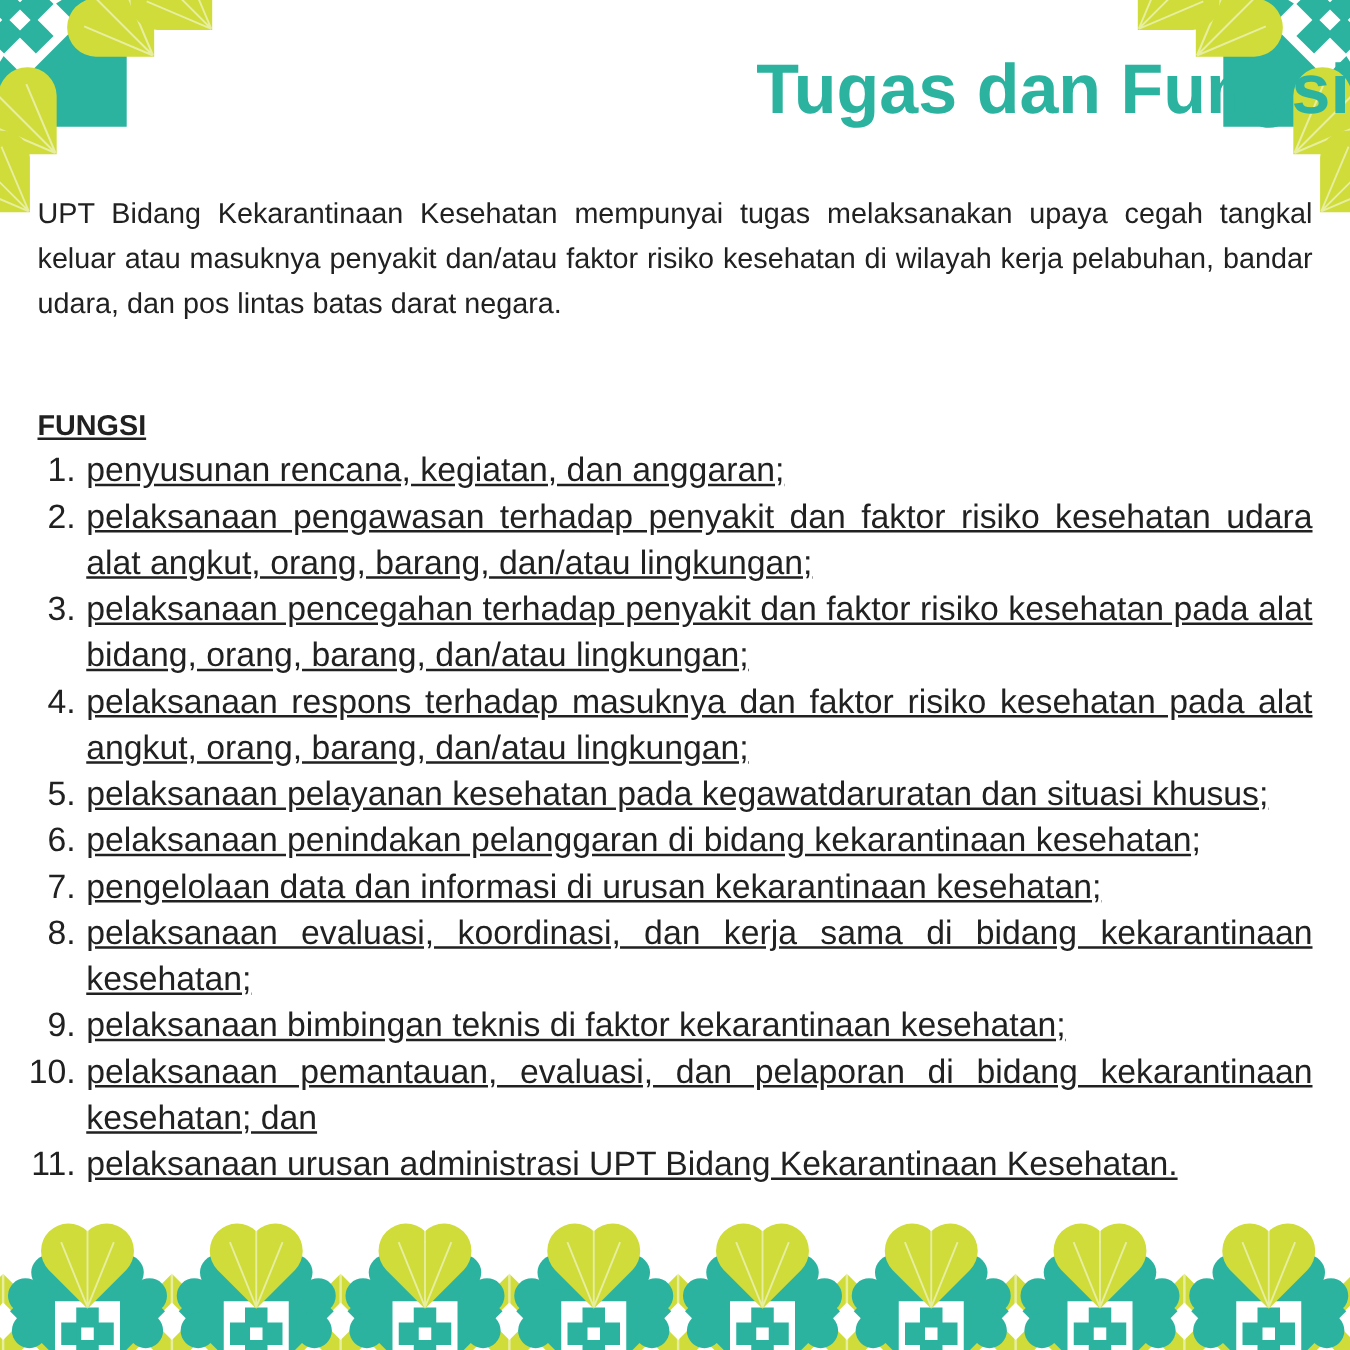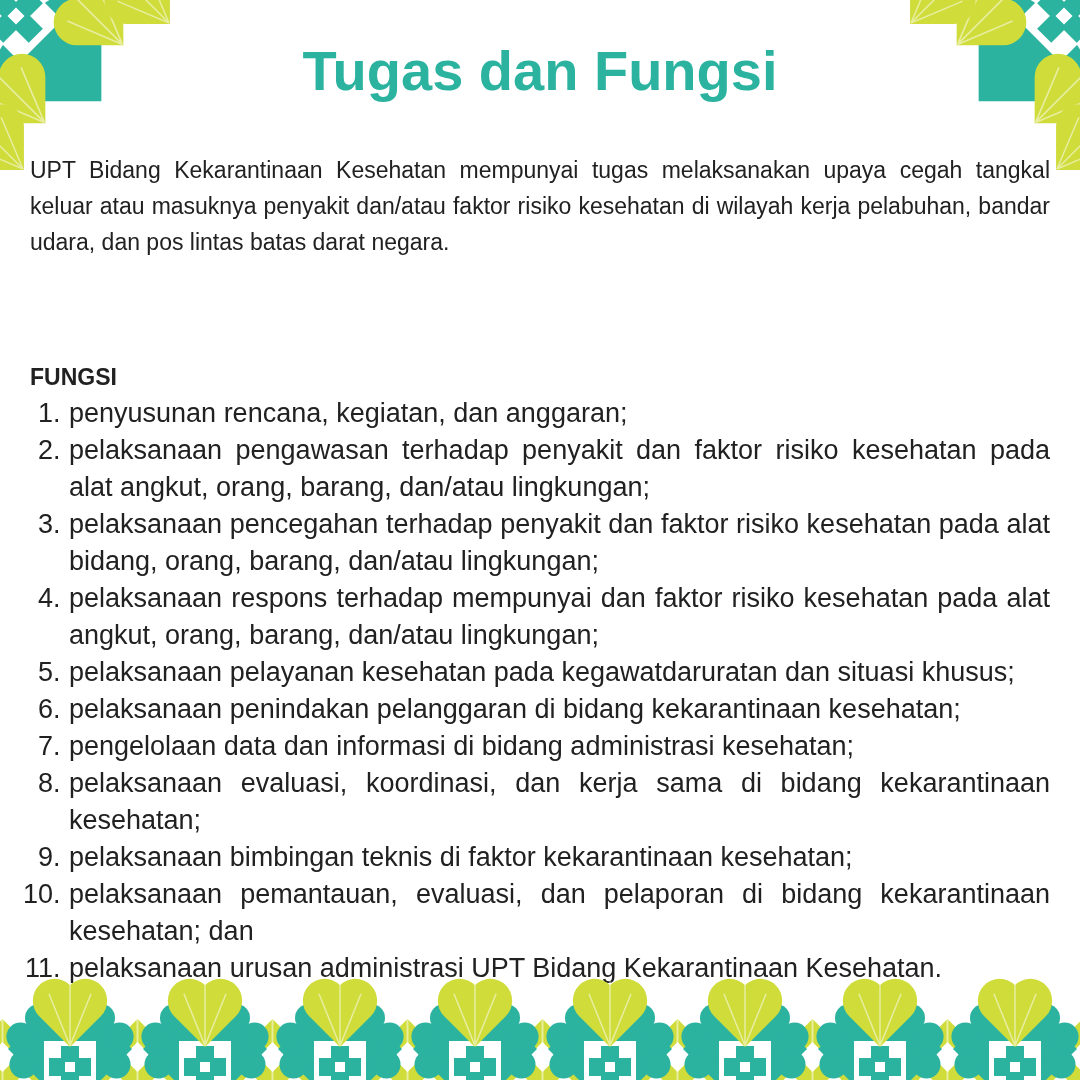--- a/index.html
+++ b/index.html
@@ -14,37 +14,37 @@
     background:var(--background);
     font-family:"Liberation Sans", sans-serif;
     color:var(--text);
     position:relative;
     overflow:hidden;
   }
   .canvas{position:absolute;inset:0;width:1080px;height:1080px;overflow:hidden;}
 
   .page-title{
     position:absolute;top:38px;left:0;right:0;
-    text-align:center;
+    text-align:right;
     font-size:56px;font-weight:700;
     color:var(--teal);
     margin:0;letter-spacing:0px;
   }
 
   .content{
     position:absolute;top:152px;left:30px;right:30px;
   }
   .section-heading{
     font-size:23px;font-weight:700;line-height:36px;margin:0;
     color:var(--text);
   }
   .tugas-body{
     margin:0;font-size:23px;line-height:36px;text-align:justify;
   }
-  .fungsi-section{margin-top:99px;}
+  .fungsi-section{margin-top:62px;text-decoration:underline;}
   .fungsi-intro{margin:0;font-size:23px;line-height:37px;}
   ol.fungsi-list{
     margin:0;padding-left:38px;font-size:27px;line-height:37px;
   }
   ol.fungsi-list li{
     text-align:justify;padding-left:1px;
   }
 
   .corner{position:absolute;top:0;width:170px;height:170px;}
   .corner-tl{left:0;}
@@ -117,26 +117,26 @@
 
   <div class="content">
     <div class="tugas-section">
       <p class="tugas-body">UPT Bidang Kekarantinaan Kesehatan mempunyai tugas melaksanakan upaya cegah tangkal keluar atau masuknya penyakit dan/atau faktor risiko kesehatan di wilayah kerja pelabuhan, bandar udara, dan pos lintas batas darat negara.</p>
     </div>
 
     <div class="fungsi-section">
       <h2 class="section-heading">FUNGSI</h2>
       <ol class="fungsi-list">
           <li>penyusunan rencana, kegiatan, dan anggaran;</li>
-          <li>pelaksanaan pengawasan terhadap penyakit dan faktor risiko kesehatan pada alat angkut, orang, barang, dan/atau lingkungan;</li>
+          <li>pelaksanaan pengawasan terhadap penyakit dan faktor risiko kesehatan udara alat angkut, orang, barang, dan/atau lingkungan;</li>
           <li>pelaksanaan pencegahan terhadap penyakit dan faktor risiko kesehatan pada alat bidang, orang, barang, dan/atau lingkungan;</li>
-          <li>pelaksanaan respons terhadap mempunyai dan faktor risiko kesehatan pada alat angkut, orang, barang, dan/atau lingkungan;</li>
+          <li>pelaksanaan respons terhadap masuknya dan faktor risiko kesehatan pada alat angkut, orang, barang, dan/atau lingkungan;</li>
           <li>pelaksanaan pelayanan kesehatan pada kegawatdaruratan dan situasi khusus;</li>
           <li>pelaksanaan penindakan pelanggaran di bidang kekarantinaan kesehatan;</li>
-          <li>pengelolaan data dan informasi di bidang administrasi kesehatan;</li>
+          <li>pengelolaan data dan informasi di urusan kekarantinaan kesehatan;</li>
           <li>pelaksanaan evaluasi, koordinasi, dan kerja sama di bidang kekarantinaan kesehatan;</li>
           <li>pelaksanaan bimbingan teknis di faktor kekarantinaan kesehatan;</li>
           <li>pelaksanaan pemantauan, evaluasi, dan pelaporan di bidang kekarantinaan kesehatan; dan</li>
           <li>pelaksanaan urusan administrasi UPT Bidang Kekarantinaan Kesehatan.</li>
         </ol>
     </div>
   </div>
 
   <svg class="bottom-border" viewBox="0 0 1080 120">
 

